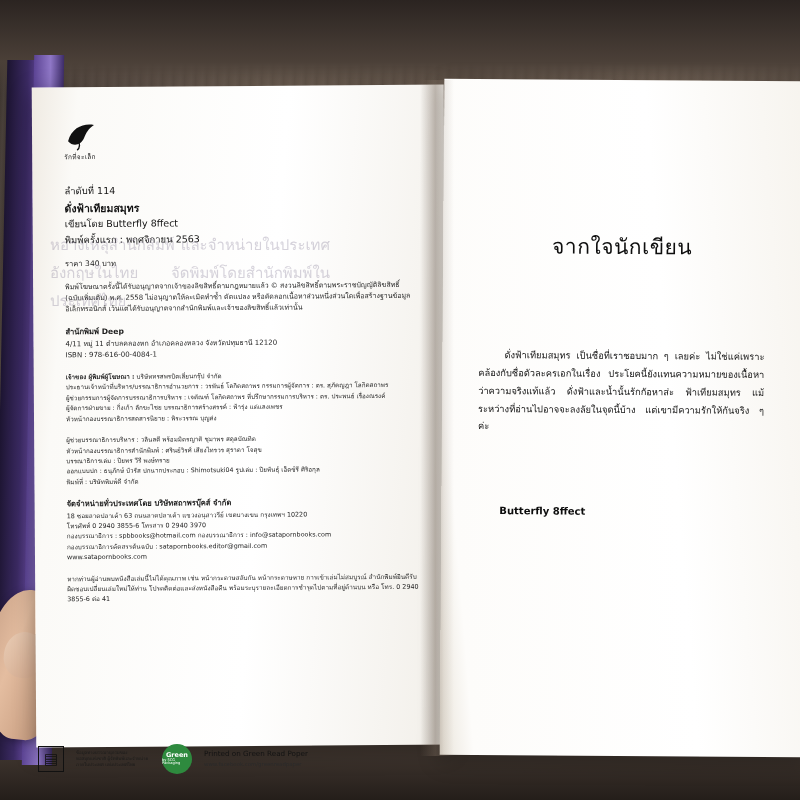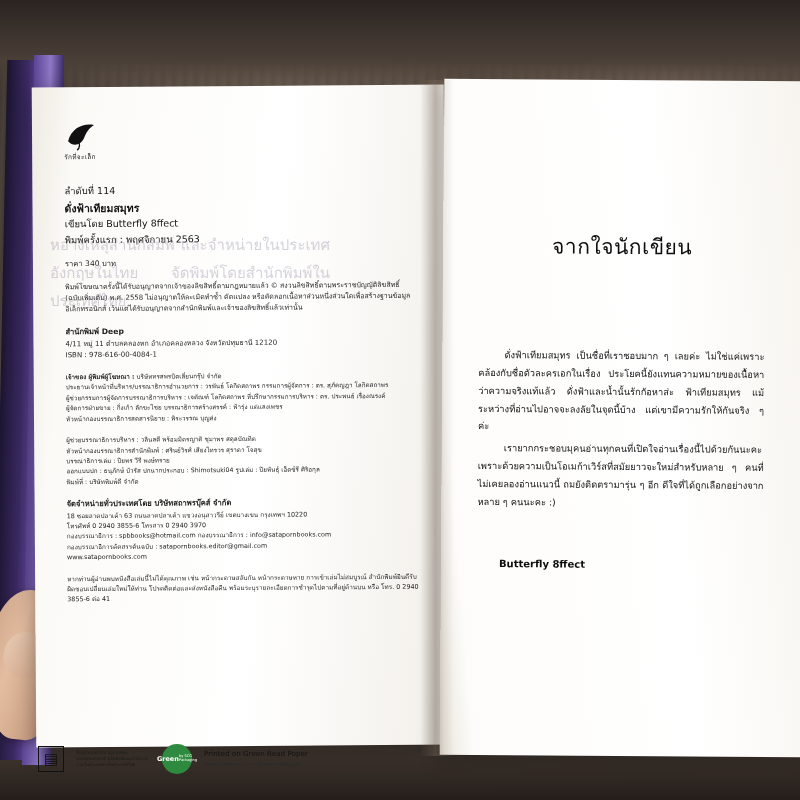--- a/index.html
+++ b/index.html
@@ -128,21 +128,21 @@
   }
   .badge-box {
     width: 26px; height: 26px; border: 1px solid #111;
     display:flex; align-items:center; justify-content:center;
   }
   .badge-book { font-size: 15px; line-height: 1; color:#111; }
   .badge-txt { font-size: 4.4px; line-height: 1.35; color:#1a1a1a; max-width: 74px; }
   .green-circle {
     width: 30px; height: 30px; border-radius: 50%;
     background: #2e8a3e; color: #fff; font-size: 6.5px; font-weight: bold;
-    display:flex; flex-direction:row; align-items:center; justify-content:center;
+    display:flex; flex-direction:column; align-items:center; justify-content:center;
     line-height: 1.05;
   }
   .green-sub { font-size: 3.6px; font-weight: normal; }
   .printed { font-size: 7.2px; color:#131313; line-height:1.45; }
   .printed small { font-size: 5.4px; color:#2a2a2a; }
 
   
   .rp {
     position: absolute;
     left: 452px; top: 80px;
@@ -291,20 +291,20 @@
     <div class="printed">
       <span>Printed on Green Read Poper</span><br>
       <small>www.facebook.com/greenreadpaper</small>
     </div>
   </div>
 
   <div class="rp">
     <div class="r-head">จากใจนักเขียน</div>
     <div class="r-body">
       <p><span class="ind"></span><span>ดั่งฟ้าเทียมสมุทร เป็นชื่อที่เราชอบมาก ๆ เลยค่ะ ไม่ใช่แค่เพราะคล้องกับชื่อตัวละครเอกในเรื่อง ประโยคนี้ยังแทนความหมายของเนื้อหาว่าความจริงแท้แล้ว ดั่งฟ้าและน้ำนั้นรักกัอหาส่ะ ฟ้าเทียมสมุทร แม้ระหว่างที่อ่านไปอาจจะลงลัยในจุดนี้บ้าง แต่เขามีความรักให้กันจริง ๆ ค่ะ</span></p>
-      <p><span class="ind"></span><span>เรายากกระชอบมุคนอ่านทุกคนที่เปิดใจอ่านเรื่องนี้ไปด้วยกันนะคะ เพราะด้วยความเป็นโอเมก้าเวิร์สที่สมัยยาวจะใหม่สำหรับหลาย ๆ คนที่ไม่เคยลองอ่านแนวนี้ ถมยังติดตรามารุ่น ๆ อีก ดีใจที่ได้ถูกเลือกอย่างจากหลาย ๆ คนนะคะ :)</span></p>
+      <p><span class="ind"></span></p>
       <p><span class="ind"></span></p>
     </div>
     <div class="r-sign">Butterfly 8ffect</div>
   </div>
 
   <div class="ghost">หอางเหลุสำนักสิมพ์ และจำหน่ายในประเทศอังกฤษในไทย จัดพิมพ์โดยสำนักพิมพ์ในประเทศไทย</div>
 </div>
 
 </body></html>

